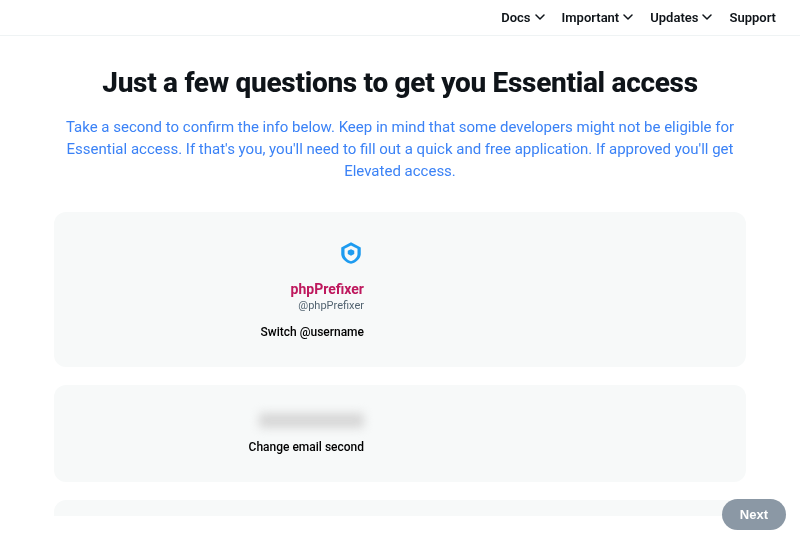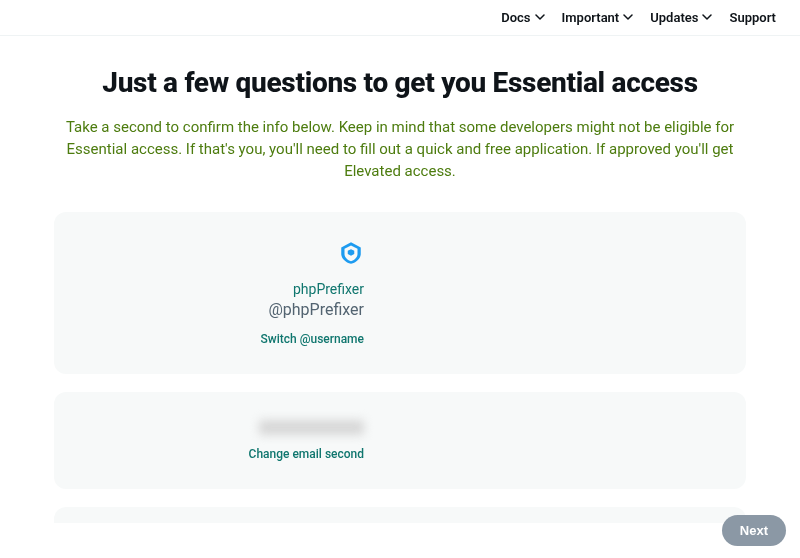--- a/index.html
+++ b/index.html
@@ -39,21 +39,21 @@
     }
     .title {
       font-size: 28px;
       font-weight: 800;
       margin-bottom: 18px;
       letter-spacing: -0.3px;
     }
     .subtitle {
       font-size: 15px;
       line-height: 1.45;
-      color: #4d7c0f;
+      color: #3b82f6;
       margin-bottom: 30px;
       max-width: 700px;
       margin-left: auto;
       margin-right: auto;
     }
     .card {
       background: #f7f9f9;
       border-radius: 12px;
       padding: 28px 28px;
       margin-bottom: 18px;
@@ -74,33 +74,33 @@
       padding-top: 38px;
     }
     .card-right.no-offset {
       padding-top: 2px;
     }
     .avatar-icon {
       margin-bottom: 10px;
     }
     .username {
       font-size: 14px;
-      font-weight: 400;
-      color: #0f766e;
+      font-weight: 700;
+      color: #be185d;
       line-height: 1.3;
     }
     .handle {
-      font-size: 16px;
+      font-size: 11px;
       color: #536471;
       line-height: 1.5;
       margin-bottom: 10px;
     }
     .link {
       font-size: 12px;
-      color: #0f766e;
+      color: #000000;
       cursor: pointer;
       font-weight: 500;
     }
     .desc {
       font-size: 13px;
       color: #0f1419;
       display: flex;
       align-items: center;
       gap: 6px;
     }
@@ -134,21 +134,21 @@
     }
     .card-peek {
       background: #f7f9f9;
       border-radius: 12px 12px 0 0;
       height: 16px;
       margin-bottom: 0;
     }
     .next-btn {
       position: absolute;
       right: 14px;
-      bottom: 12px;
+      bottom: 28px;
       background: #8b98a5;
       color: #fff;
       font-size: 13px;
       font-weight: 700;
       border: none;
       padding: 8px 18px;
       border-radius: 999px;
       cursor: pointer;
     }
   </style>

